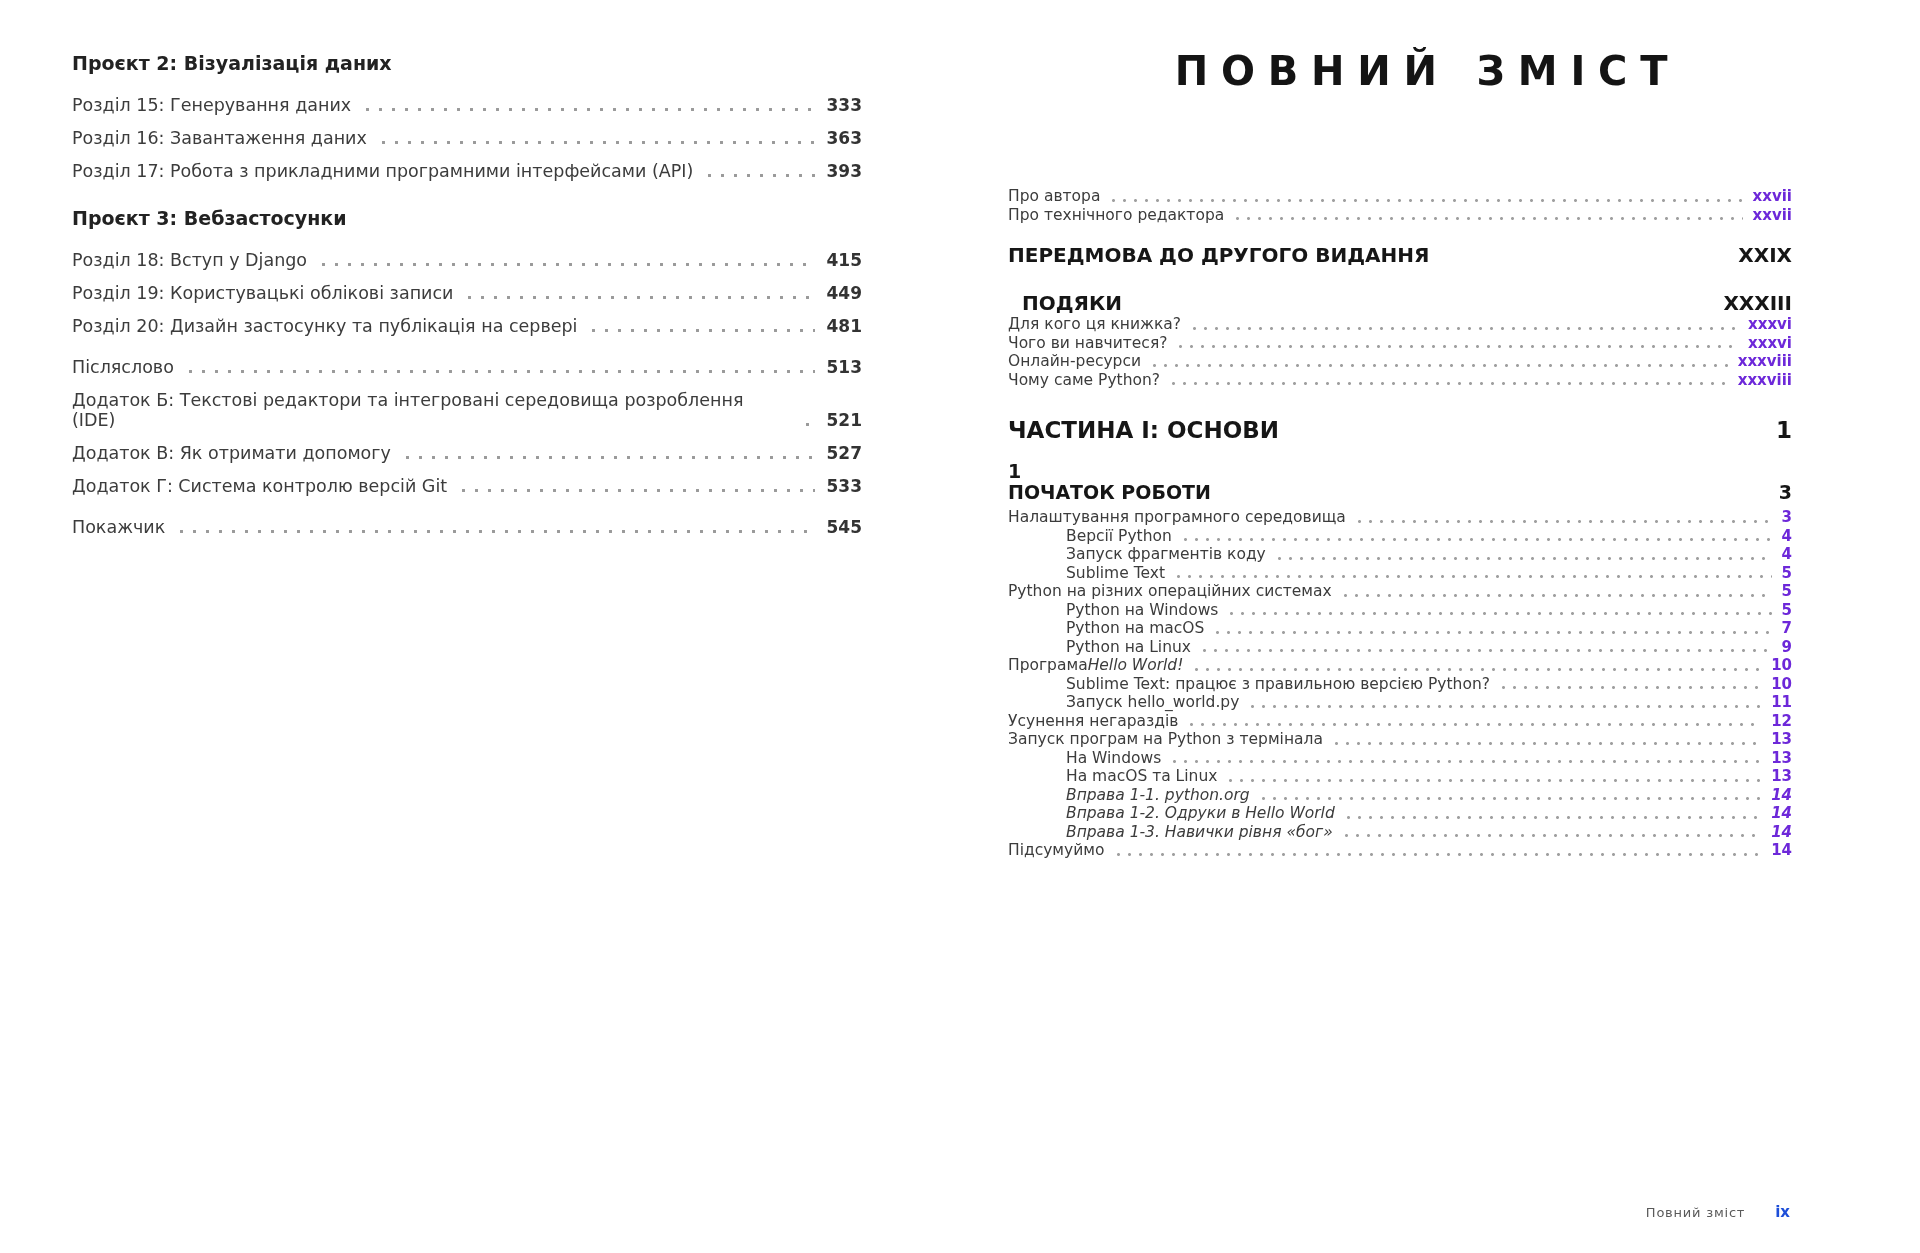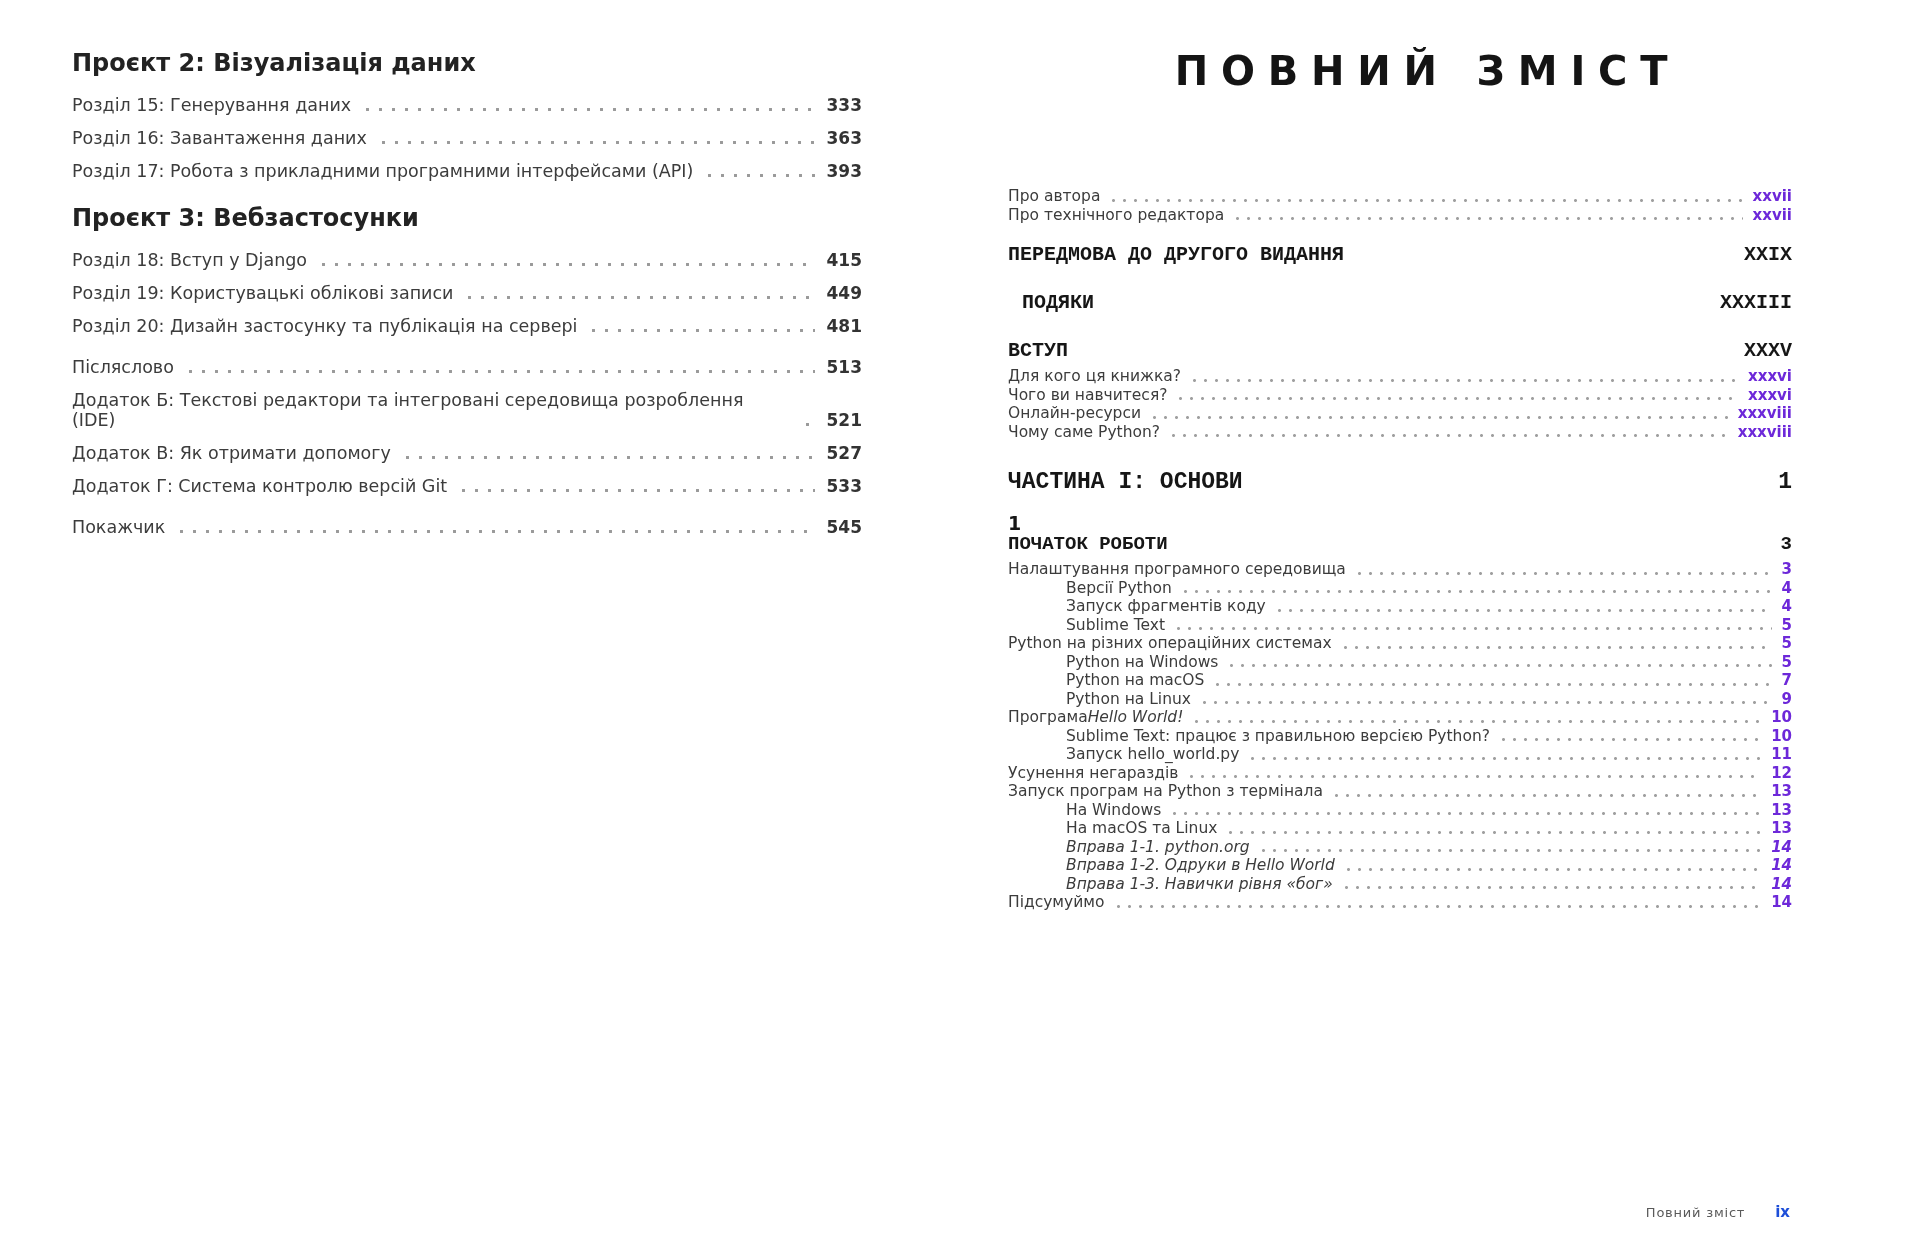--- a/index.html
+++ b/index.html
@@ -21,21 +21,21 @@
     background-size:13px 5px;
     background-repeat:repeat-x;
     background-position:left bottom;
     min-width:14px;
   }
   .pg { font-weight:600; white-space:nowrap; }
 
   
   .left-page { position:absolute; left:72px; top:52px; width:790px; }
   .lp-heading {
-    font-size:24px; line-height:23px; font-weight:700; color:#222222;
+    font-size:19px; line-height:23px; font-weight:700; color:#222222;
     margin:0 0 20px 0;
   }
   .lp-heading.mt { margin-top:26px; }
   .lp-row { font-size:17.5px; line-height:20px; margin-bottom:13px; }
   .lp-row .pg { font-size:17px; color:#333333; }
   .gap { margin-top:21px; }
 
   
   .right-page { position:absolute; left:1008px; top:40px; width:784px; }
   .rp-title {
@@ -51,21 +51,21 @@
     margin:0 10px 3px 8px;
     background-size:11px 5px;
     background-image:radial-gradient(circle, #9f9f9f 1.2px, transparent 1.7px);
   }
   .rp-row .pg { font-size:15px; color:#6d28d9; }
   .ind { padding-left:58px; }
   .it { font-style:italic; }
 
   .rp-h1 {
     display:flex; justify-content:space-between; align-items:baseline;
-    font-weight:700; color:#161616;font-family:Liberation Mono, monospace;
+    font-weight:700; color:#161616;
   }
   .rp-h1 .hpg { font-weight:700; white-space:nowrap; }
   .h-preface { font-size:20px; line-height:24px; margin-top:19px; }
   .h-ack     { font-size:20px; line-height:24px; margin-top:24px;margin-left:14px; }
   .h-intro   { font-size:20px; line-height:24px; margin-top:24px; margin-bottom:4px; }
   .h-part    { font-size:23px; line-height:27px; margin-top:28px; }
   .ch-num    { font-size:19px; line-height:20px; font-weight:700; color:#161616; margin-top:17px; }
   .ch-title-row { font-size:19px; line-height:22px; margin-bottom:5px; }
 
   
@@ -166,24 +166,20 @@
   <div class="rp-h1 h-preface">
     <span>ПЕРЕДМОВА ДО ДРУГОГО ВИДАННЯ</span>
     <span class="hpg">XXIX</span>
   </div>
 
   <div class="rp-h1 h-ack">
     <span>ПОДЯКИ</span>
     <span class="hpg">XXXIII</span>
   </div>
 
-  <div class="rp-h1 h-intro">
-    <span>ВСТУП</span>
-    <span class="hpg">XXXV</span>
-  </div>
 
   <div class="row rp-row">
     <span>Для кого ця книжка?</span>
     <span class="dots"></span>
     <span class="pg">xxxvi</span>
   </div>
   <div class="row rp-row">
     <span>Чого ви навчитеся?</span>
     <span class="dots"></span>
     <span class="pg">xxxvi</span>

